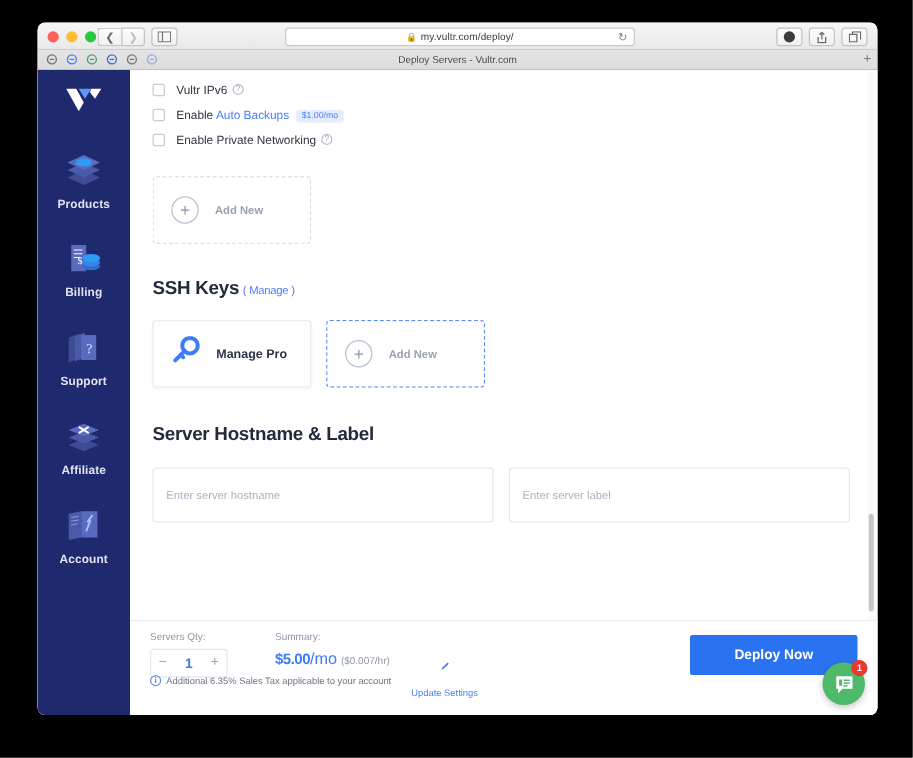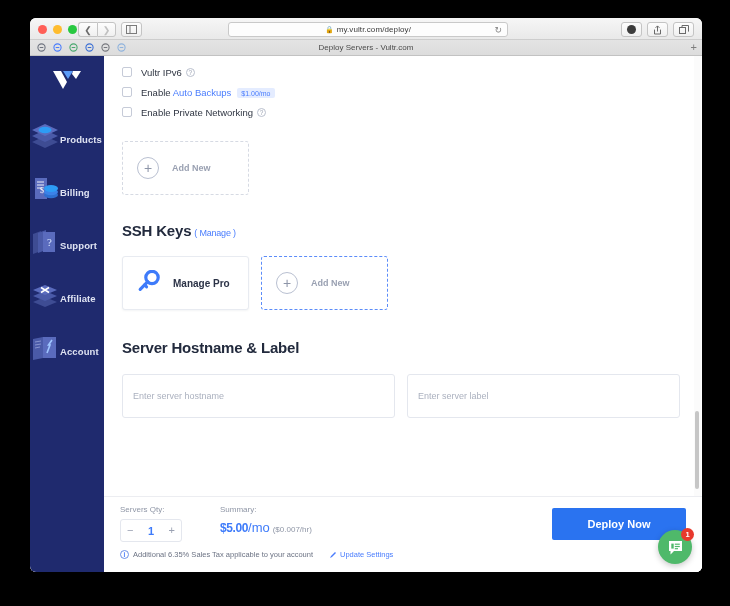--- a/index.html
+++ b/index.html
@@ -110,21 +110,21 @@
   
   #vsidebar {
     width: 74px;
     background: #1f2a6e;
     flex: 0 0 74px;
     padding-top: 13px;
   }
   #vlogo { display: flex; justify-content: center; margin-bottom: 30px; }
   .vnav { display: flex; flex-direction: column; align-items: center; gap: 23px; }
   .vitem {
-    display: flex; flex-direction: row; align-items: center;
+    display: flex; flex-direction: column; align-items: center;
     cursor: pointer; width: 100%;
   }
   .vicon { height: 30px; display: flex; align-items: center; justify-content: center; }
   .vlabel {
     margin-top: 7px;
     font-size: 9.5px; color: #dfe3f2; font-weight: bold;
     letter-spacing: .1px;
   }
 
   
@@ -246,21 +246,21 @@
   }
   .icircle {
     width: 9px; height: 9px; border-radius: 50%;
     border: 1px solid #6e91e8; color: #4a7dfd;
     font-size: 6.5px; line-height: 8px; text-align: center;
     font-weight: bold;
   }
   #taxtext { font-size: 7.5px; color: #6c7384; }
   #updatelink {
     font-size: 7.5px; color: #4a7dfd; margin-left: 12px;
-    display: flex; align-items: center; gap: 3px; cursor: pointer;
+    display: flex; align-items: center; gap: 13px; cursor: pointer; flex-direction: column;
   }
 
   
   #scrolltrack {
     position: absolute; right: 1px; top: 0; bottom: 0; width: 7px;
     background: #fbfbfb;
   }
   #scrollthumb {
     position: absolute; right: 2px; top: 355px;
     width: 4px; height: 78px;

